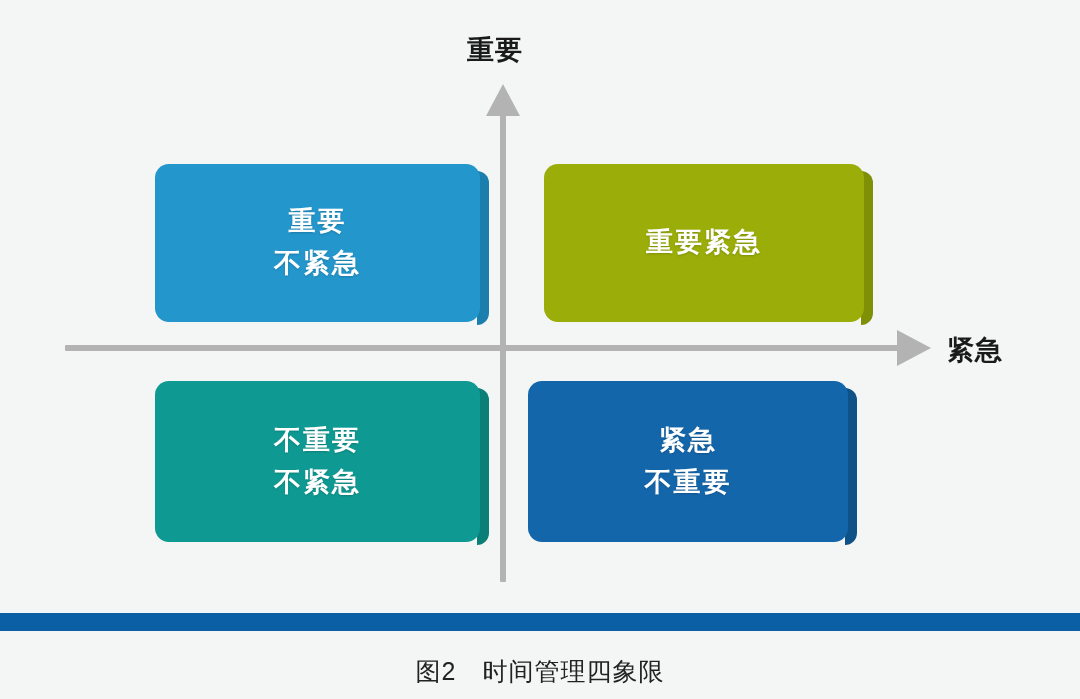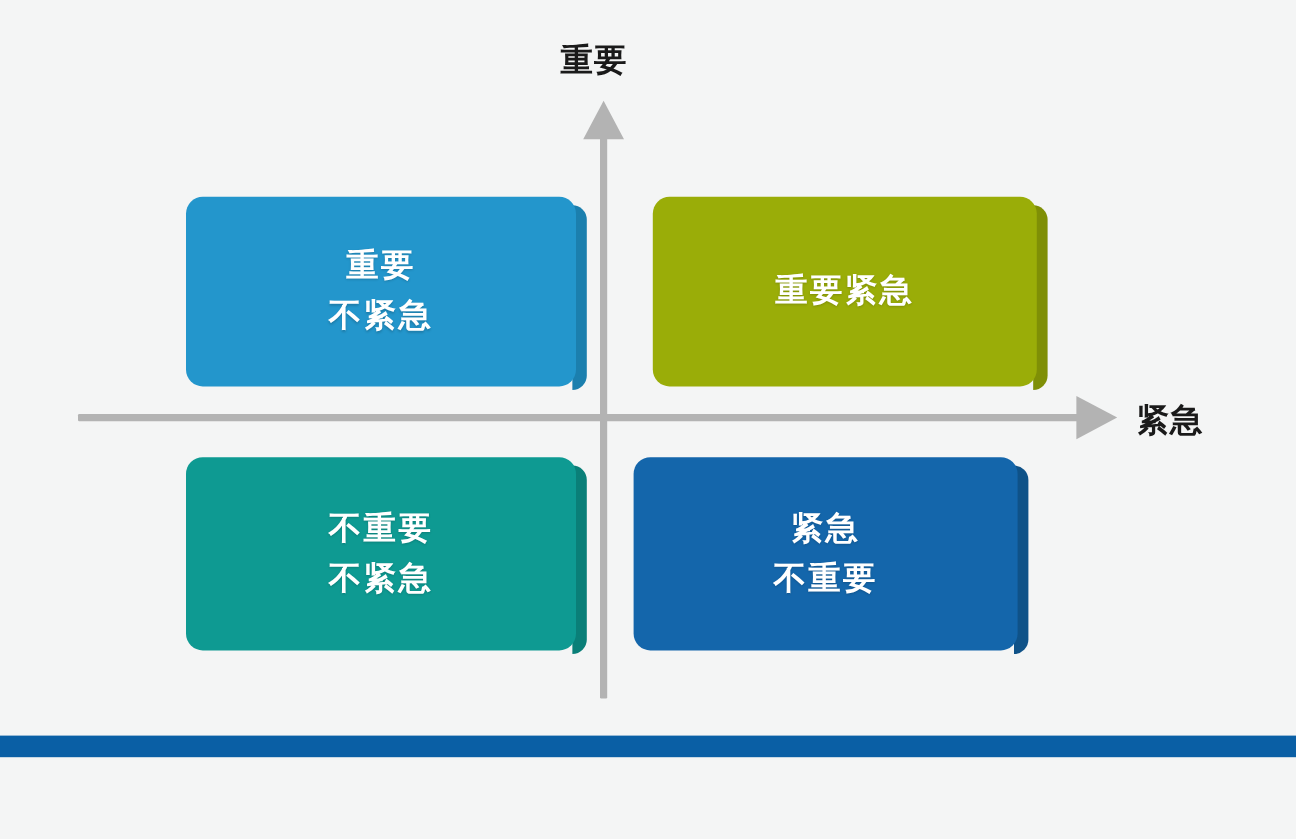--- a/index.html
+++ b/index.html
@@ -191,14 +191,15 @@
     <span class="line">不重要</span>
     <span class="line">不紧急</span>
   </div>
 
   <div class="quadrant q-urgent-not-important">
     <span class="line">紧急</span>
     <span class="line">不重要</span>
   </div>
 
   <div class="footer-rule"></div>
+  <div class="caption">图2　时间管理四象限</div>
 
 </div>
 
 </body></html>

